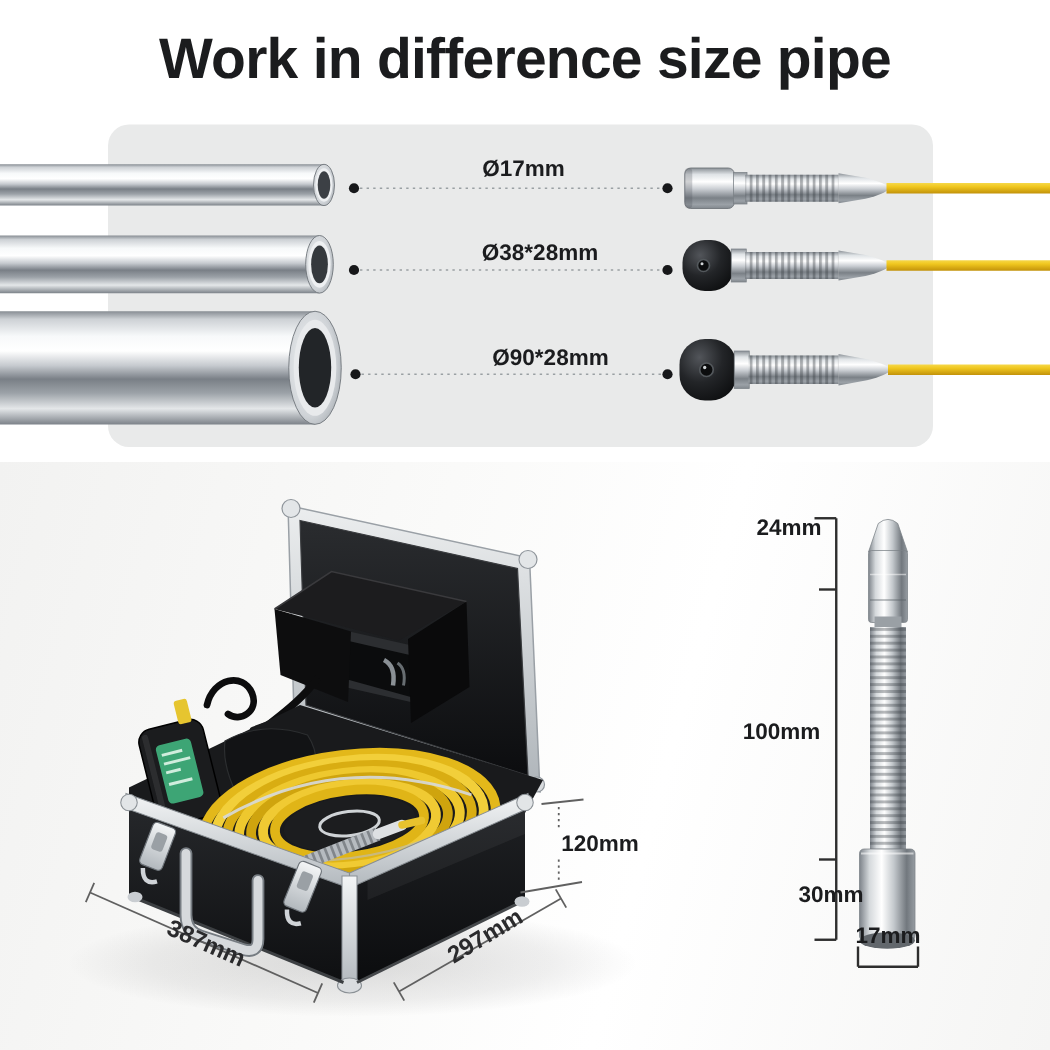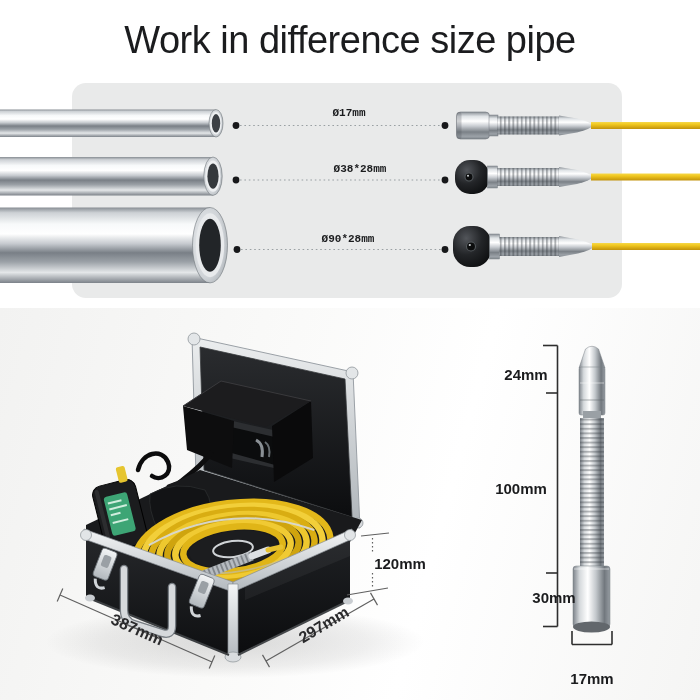--- a/index.html
+++ b/index.html
@@ -1,28 +1,28 @@
 <!DOCTYPE html>
 <html><head>
 <meta charset="utf-8">
 <style>
   html,body{margin:0;padding:0;background:#ffffff;}
   .stage{position:relative;width:700px;height:700px;overflow:hidden;background:#ffffff;
          font-family:"Liberation Sans","DejaVu Sans",sans-serif;}
   .page-title{position:absolute;left:0;top:19px;width:700px;text-align:center;
-              font-size:38px;line-height:42px;font-weight:normal;letter-spacing:-0.5px;
+              font-size:38px;line-height:42px;font-weight:bold;letter-spacing:-0.5px;
               color:#1b1c1e;margin:0;}
   .photo-area{position:absolute;left:0;top:308px;width:700px;height:392px;
               background:linear-gradient(105deg,#f2f2f1 0%,#fafaf9 38%,#ffffff 62%,#f5f5f4 100%);}
   .gray-panel{position:absolute;left:72px;top:83px;width:550px;height:215px;
               border-radius:14px;background:#e9eaea;}
   svg.scene{position:absolute;}
   .lbl{position:absolute;transform:translate(-50%,-50%);white-space:nowrap;
        color:#1b1c1e;font-weight:bold;}
-  .pipe-lbl{font-size:11px;font-family:Liberation Mono, monospace;}
+  .pipe-lbl{font-size:15px;}
   .dim-lbl{font-size:15px;}
   .dim-rot-a{font-size:16px;transform:translate(-50%,-50%) rotate(24deg);color:#2a2a2c;}
   .dim-rot-b{font-size:16px;transform:translate(-50%,-50%) rotate(-31deg);color:#2a2a2c;}
 </style>
 </head>
 <body>
 
 <div class="stage">
 
   <h1 class="page-title">Work in difference size pipe</h1>
@@ -133,21 +133,21 @@
       <rect x="489.5" y="234" width="10" height="25" fill="url(#metalV)" stroke="#7b8187" stroke-width="0.5"></rect>
       <rect x="499" y="237" width="60" height="19" fill="url(#metalV)"></rect>
       <rect x="499" y="237" width="60" height="19" fill="url(#coilH)"></rect>
       <path d="M 559 236 L 578 239.5 Q 592 243 593.5 246.5 Q 592 250 578 253.5 L 559 257 Z" fill="url(#metalV)"></path>
       <rect x="592" y="243" width="110" height="7" fill="url(#cableGrad)"></rect>
     </g>
   </svg>
 
   <span class="lbl pipe-lbl" style="left:349px;top:113px">Ø17mm</span>
   <span class="lbl pipe-lbl" style="left:360px;top:169px">Ø38*28mm</span>
-  <span class="lbl pipe-lbl" style="left:348px;top:239px">Ø90*28mm</span>
+  <span class="lbl pipe-lbl" style="left:367px;top:239px">Ø90*28mm</span>
 
   <svg class="scene" style="left:30px;top:315px" width="400" height="385" viewBox="30 315 400 385">
     <defs>
       <radialGradient id="shadowGrad" cx="0.5" cy="0.5" r="0.5">
         <stop offset="0" stop-color="rgba(40,40,42,0.16)"></stop>
           <stop offset="0.7" stop-color="rgba(40,40,42,0.07)"></stop>
         <stop offset="1" stop-color="rgba(40,40,42,0)"></stop>
       </radialGradient>
       <linearGradient id="lidFrame" x1="0" y1="0" x2="0" y2="1">
         <stop offset="0" stop-color="#eceeef"></stop>
@@ -323,18 +323,18 @@
       <line x1="543" y1="345.5" x2="557.5" y2="345.5"></line>
       <line x1="546" y1="393" x2="557.5" y2="393"></line>
       <line x1="546" y1="573" x2="557.5" y2="573"></line>
       <line x1="543" y1="626.5" x2="557.5" y2="626.5"></line>
       <line x1="572" y1="631" x2="572" y2="644.5"></line>
       <line x1="612" y1="631" x2="612" y2="644.5"></line>
       <line x1="572" y1="644.5" x2="612" y2="644.5"></line>
     </g>
   </svg>
 
-  <span class="lbl dim-lbl" style="left:526px;top:374px">24mm</span>
+  <span class="lbl dim-lbl" style="left:526px;top:352px">24mm</span>
   <span class="lbl dim-lbl" style="left:521px;top:488px">100mm</span>
   <span class="lbl dim-lbl" style="left:554px;top:597px">30mm</span>
-  <span class="lbl dim-lbl" style="left:592px;top:678px">17mm</span>
+  <span class="lbl dim-lbl" style="left:592px;top:624px">17mm</span>
 
 </div>
 
 </body></html>

